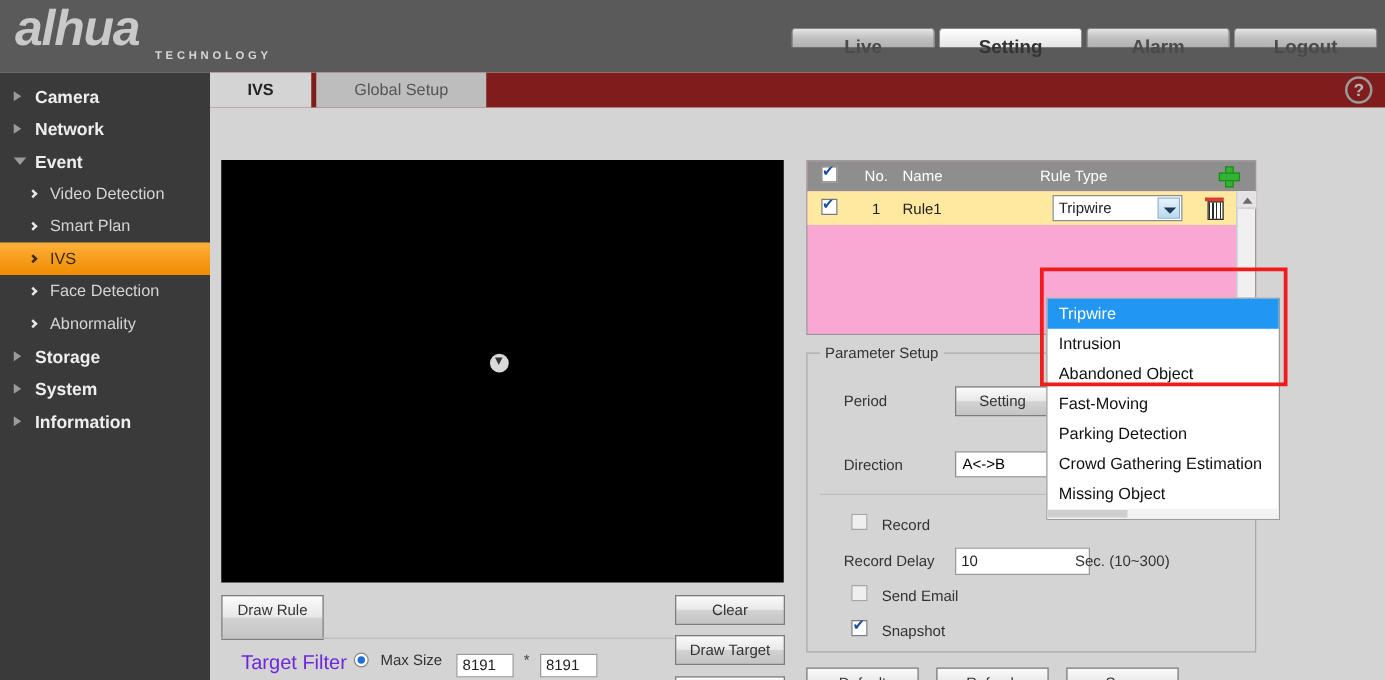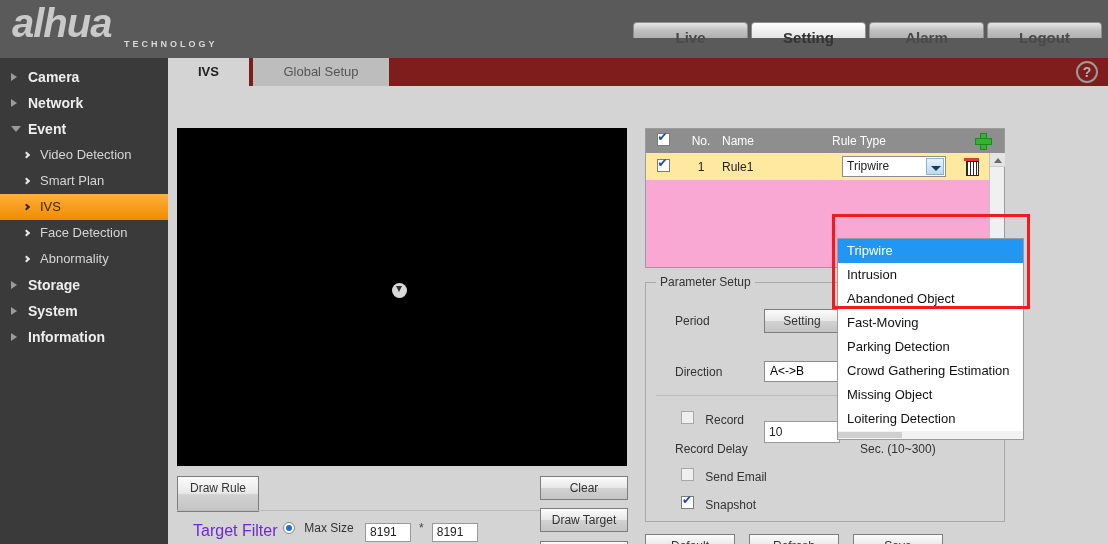--- a/index.html
+++ b/index.html
@@ -268,21 +268,21 @@
   }
   .p-label { position: absolute; font-size: 12px; color: #333; }
   .btn-period { position: absolute; left: 118px; top: 26px; width: 76px; height: 24px; line-height: 22px; }
   .dir-field {
     position: absolute; left: 118px; top: 78px; width: 104px; height: 21px;
     background: #fff; border: 1px solid #8d8d8d; font-size: 12px;
     padding-left: 5px; line-height: 19px;
   }
   .p-sep { position: absolute; left: 10px; top: 112px; width: 330px; height: 1px; background: #bdbdbd; }
   .chk-row { position: absolute; font-size: 12px; color: #333; margin-left: 23px; }
-  .rec-delay-inp { position: absolute; left: 118px; top: 138px; width: 76px; height: 22px; }
+  .rec-delay-inp { position: absolute; left: 118px; top: 155px; width: 108px; height: 22px; }
   .rec-unit { position: absolute; left: 214px; top: 159px; font-size: 12px; color: #333; }
 
   .foot-btns { position: absolute; left: 477px; top: 448px; display: flex; gap: 14px; }
   .foot-btns .btn { width: 90px; height: 25px; line-height: 23px; }
 </style>
 </head>
 <body>
 
 <div class="header">
   <div class="logo">
@@ -443,20 +443,19 @@
     </div>
 
     <div class="dropdown">
       <div class="dd-opt selected">Tripwire</div>
       <div class="dd-opt">Intrusion</div>
       <div class="dd-opt">Abandoned Object</div>
       <div class="dd-opt">Fast-Moving</div>
       <div class="dd-opt">Parking Detection</div>
       <div class="dd-opt">Crowd Gathering Estimation</div>
       <div class="dd-opt">Missing Object</div>
-      <div class="dd-opt">Loitering Detection</div>
       <div class="dd-foot"></div>
     </div>
 
     <div class="red-box"></div>
 
   </div>
 </div>
 
 </body></html>

